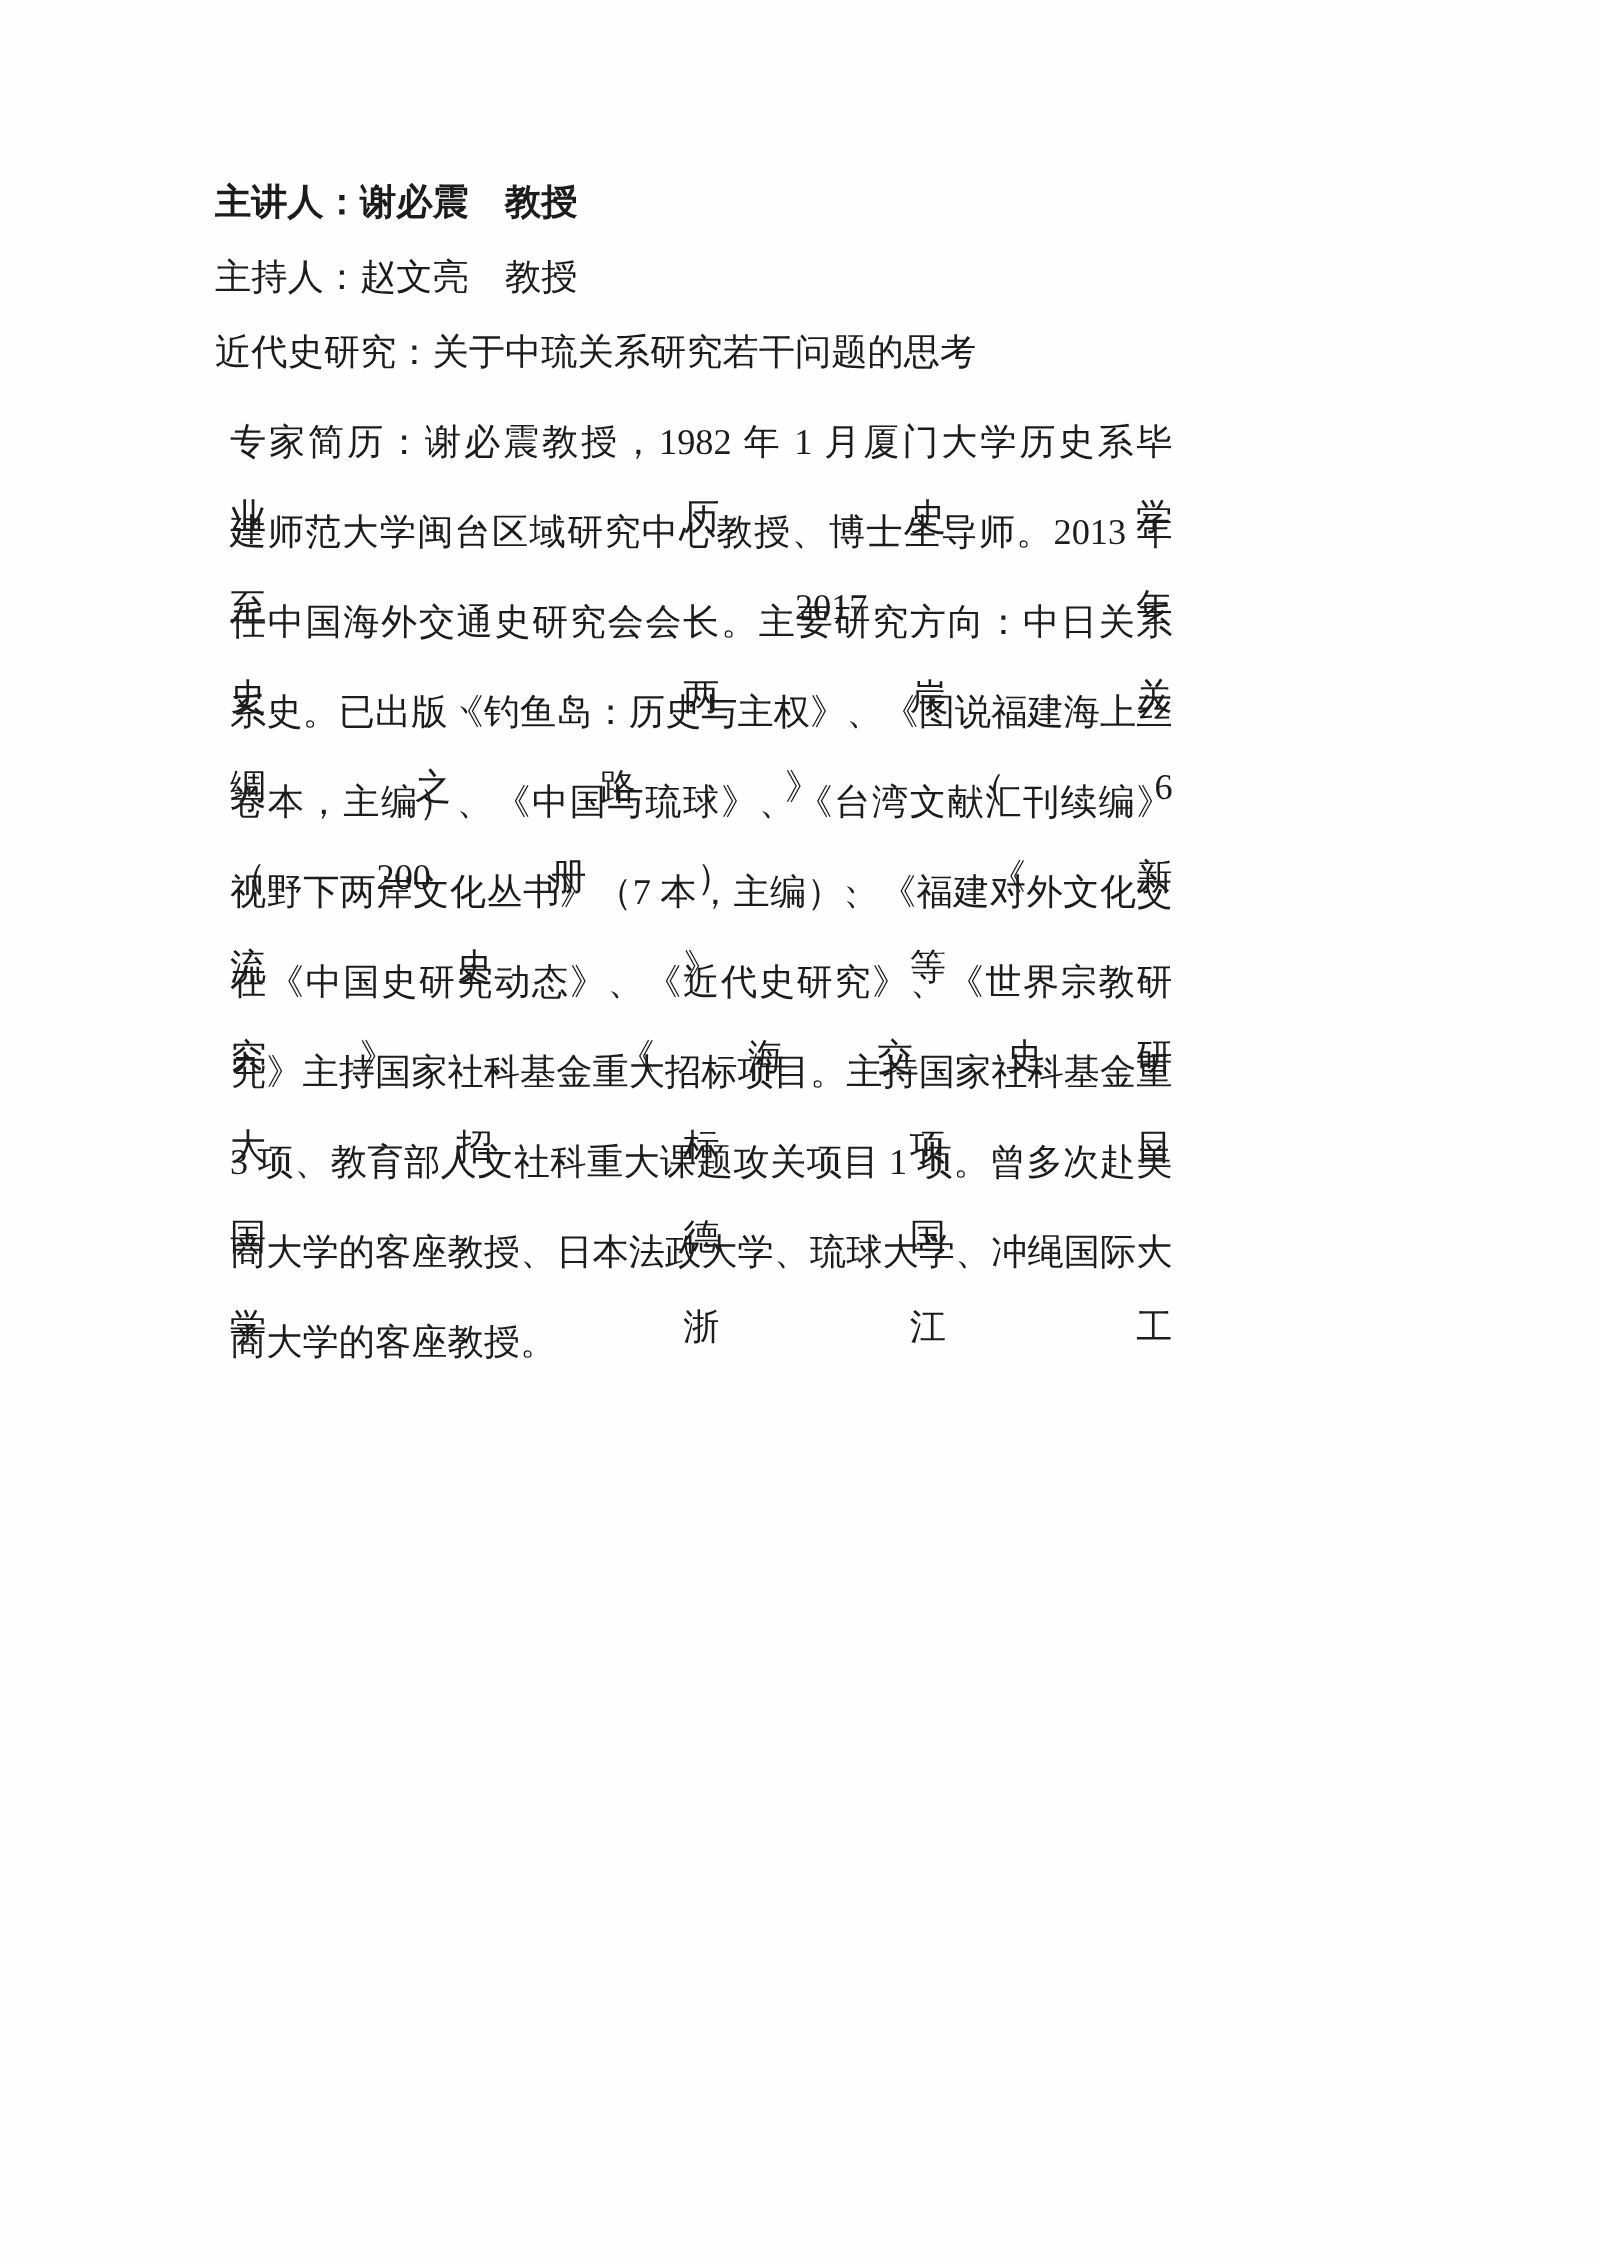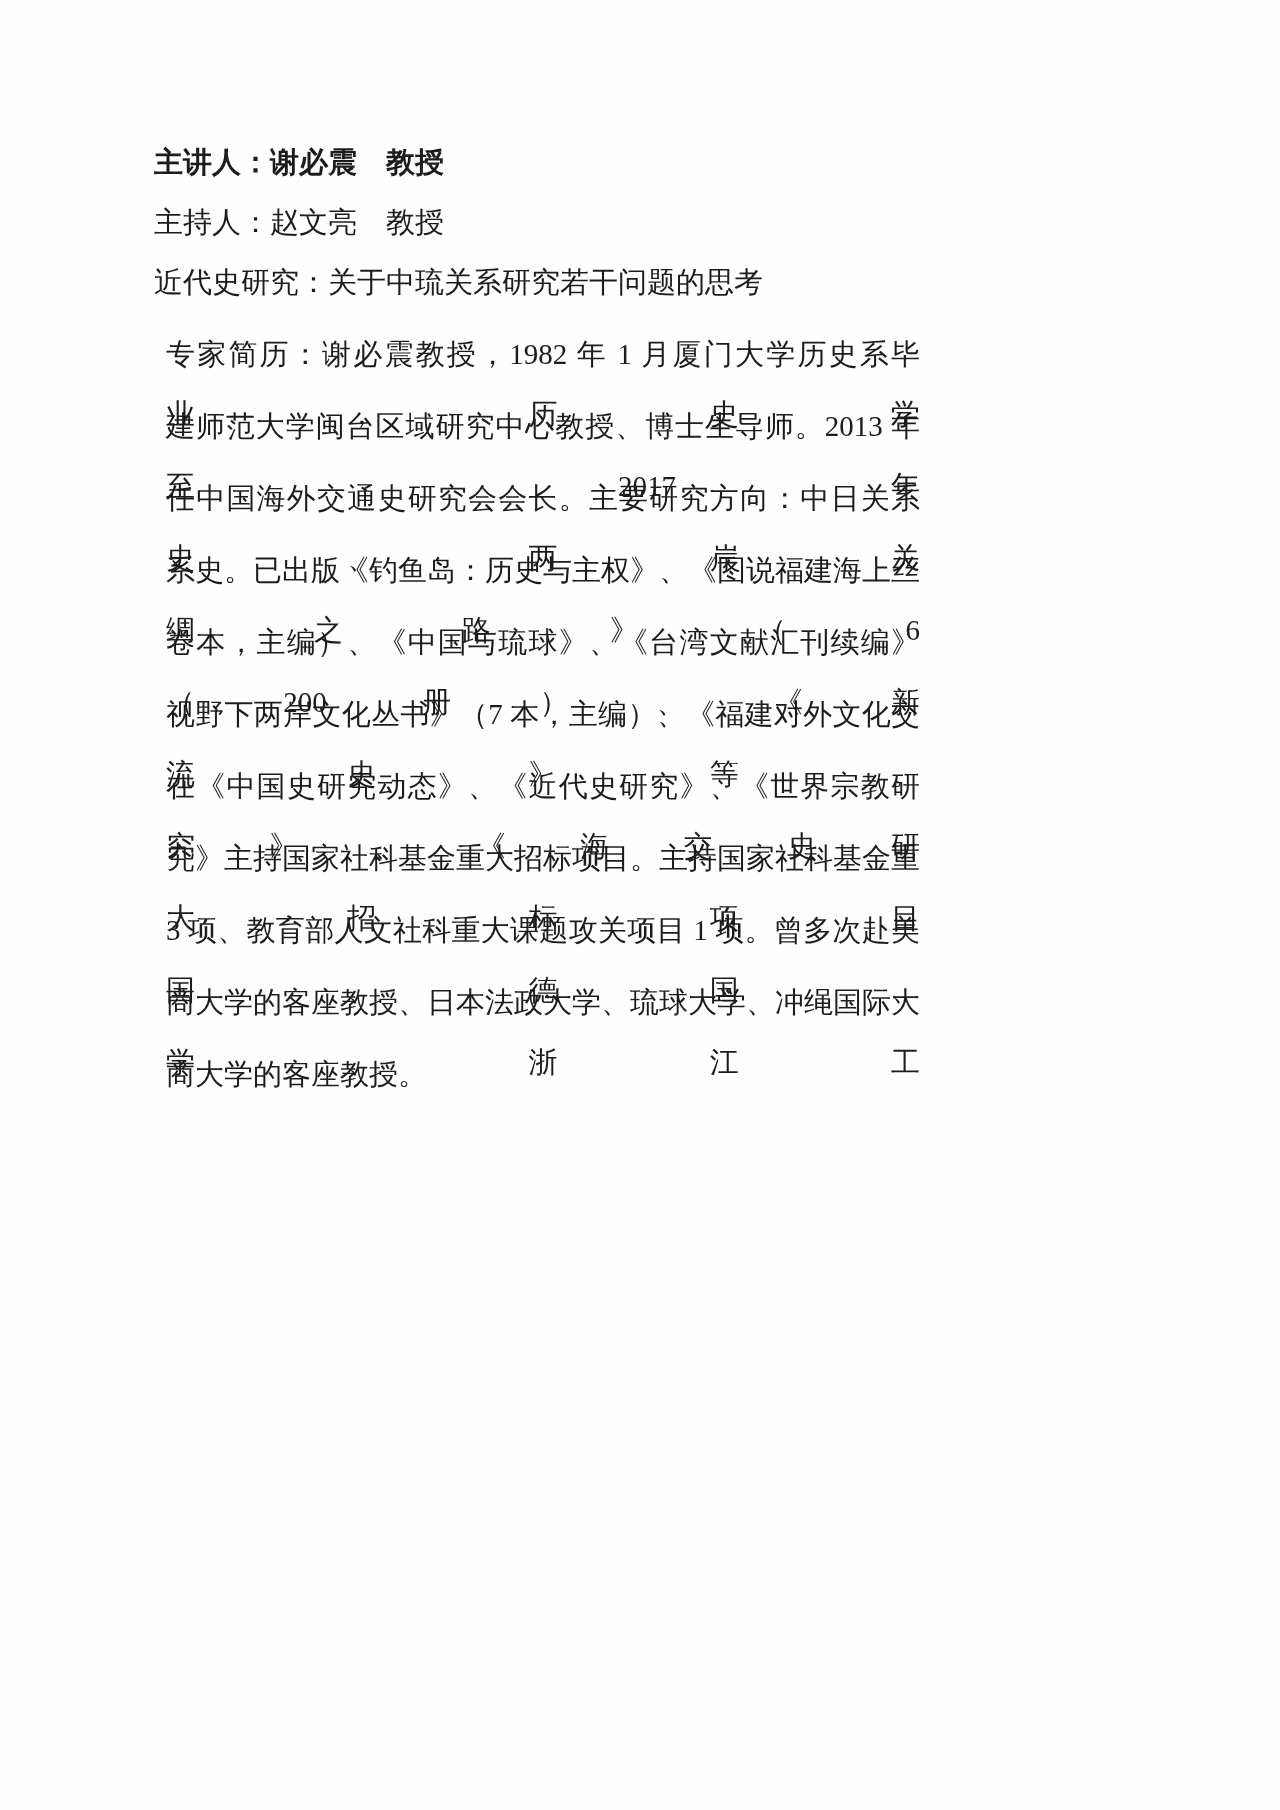--- a/index.html
+++ b/index.html
@@ -12,21 +12,21 @@
     width: 1280px;
     height: 1810px;
     margin: 0 auto;
     background: #fefefe;
     font-family: "Liberation Serif", "DejaVu Serif", serif;
     color: #1c1c1c;
     overflow: hidden;
   }
   .content {
     position: absolute;
-    left: 154px;
+    left: 172px;
     top: 132px;
     width: 778px;
   }
   .line {
     margin: 0;
     font-size: 29px;
     height: 60px;
     line-height: 60px;
     white-space: nowrap;
   }

